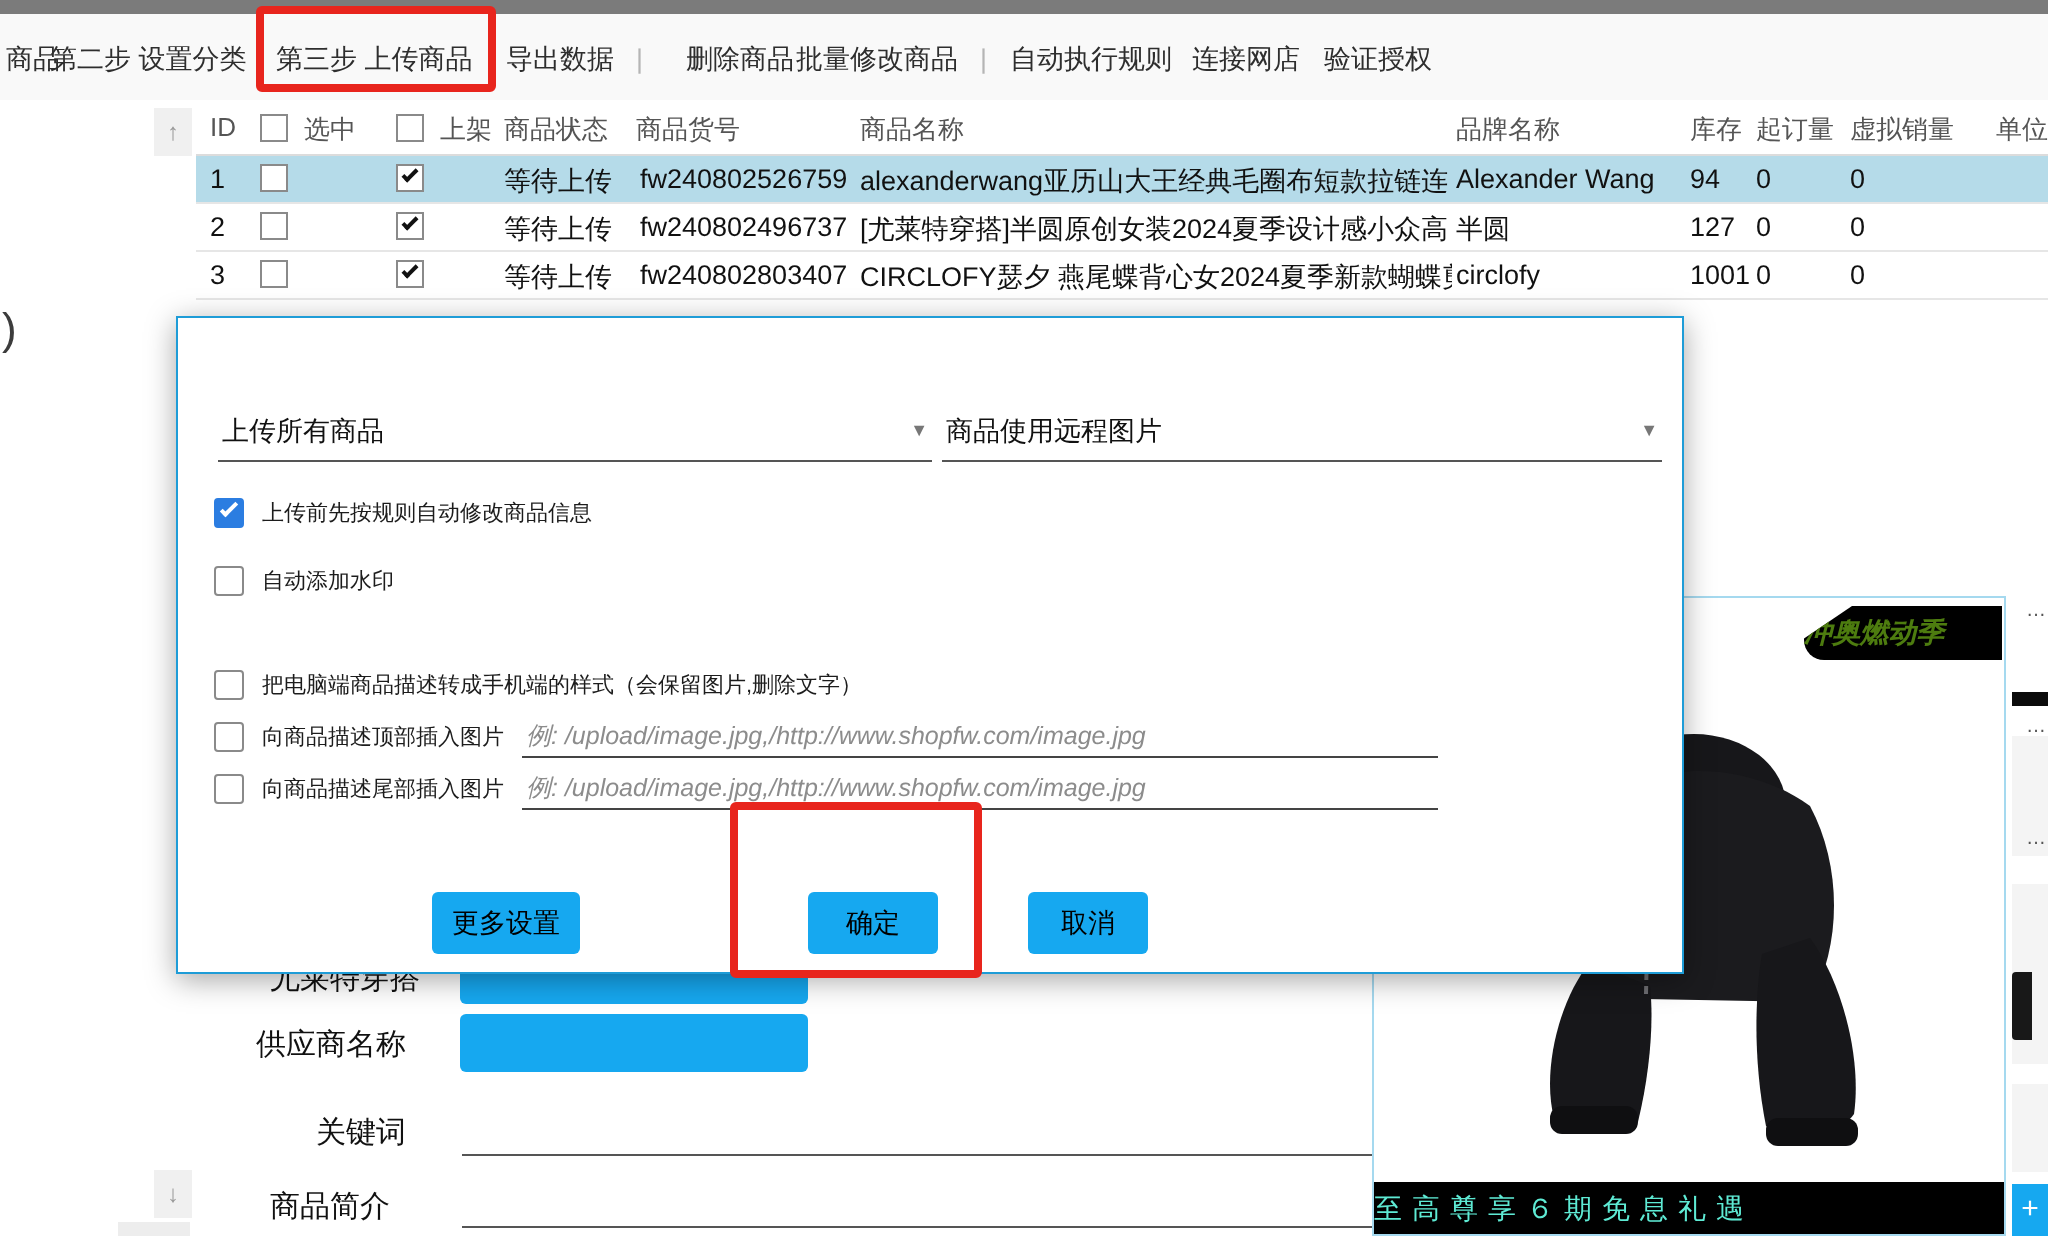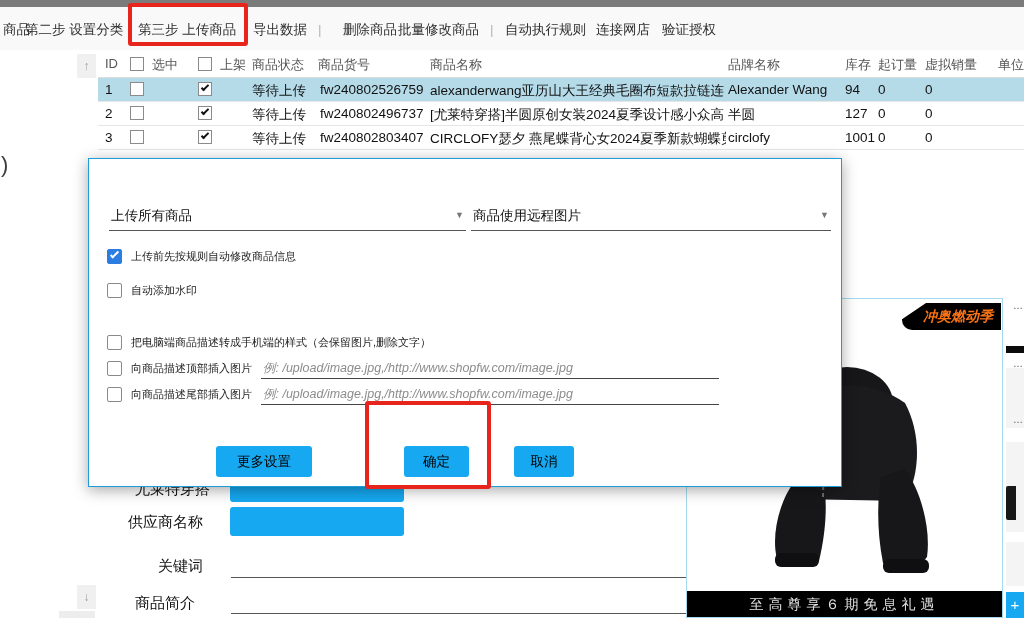--- a/index.html
+++ b/index.html
@@ -33,25 +33,25 @@
   .paren { position:absolute; left:1px; top:152px; font-size:22px; color:#3c3c3c; }
 
   
   .bg-form { position:absolute; left:0; top:0; }
   .f-label { position:absolute; font-size:15px; color:#111; white-space:nowrap; }
   .f-box { position:absolute; left:230px; width:174px; height:29px; background:#16a8f0; border-radius:3px; }
   .f-line { position:absolute; left:231px; width:487px; border-bottom:1px solid #555; }
 
   
   .preview { position:absolute; left:686px; top:298px; width:317px; height:320px; background:#fff; border:1px solid #a5d9ef; }
-  .badge { position:absolute; right:1px; top:4px; width:99px; height:27px; background:#000; color:#f97316;
-           font-size:14px; font-weight:bold; font-style:italic; line-height:27px; text-align:right; padding-right:8px;
+  .badge { position:absolute; right:1px; top:4px; width:99px; height:27px; background:#000; color:#4d7c0f;
+           font-size:14px; font-weight:bold; font-style:italic; line-height:27px; text-align:left; padding-right:8px;
            clip-path:polygon(24px 0, 100% 0, 100% 100%, 0 100%, 0 60%); border-bottom-left-radius:10px; }
-  .banner { position:absolute; left:0; bottom:0; width:100%; height:26px; background:#000; color:#e5e5e5;
-            font-size:14px; letter-spacing:5px; text-align:center; line-height:26px; }
+  .banner { position:absolute; left:0; bottom:0; width:100%; height:26px; background:#000; color:#5eead4;
+            font-size:14px; letter-spacing:5px; text-align:left; line-height:26px; }
   .hoodie { position:absolute; left:42px; top:62px; }
 
   
   .thumb-strip { position:absolute; left:1006px; top:296px; width:18px; height:322px; }
   .dots { position:absolute; left:7px; font-size:10px; color:#555; letter-spacing:1px; }
   .tn-black { position:absolute; left:0; top:50px; width:18px; height:7px; background:#0b0b0b; }
   .tn-box { position:absolute; left:0; width:18px; background:#f4f4f4; }
   .tn-part { position:absolute; left:0; width:10px; background:#181818; border-radius:2px 0 0 2px; }
   .add-btn { position:absolute; left:0; top:296px; width:18px; height:26px; background:#16a8f0; color:#fff;
              font-size:15px; text-align:center; line-height:26px; }
@@ -234,21 +234,21 @@
     <div class="ph-input" style="left:172px; top:200px; width:458px">
       <span class="ph">例: /upload/image.jpg,/http://www.shopfw.com/image.jpg</span>
     </div>
 
     <span class="dlg-cb" style="left:18px; top:228px"></span>
     <span class="dlg-lbl" style="left:42px; top:228px">向商品描述尾部插入图片</span>
     <div class="ph-input" style="left:172px; top:226px; width:458px">
       <span class="ph">例: /upload/image.jpg,/http://www.shopfw.com/image.jpg</span>
     </div>
 
-    <button class="dlg-btn" style="left:127px; width:96px">更多设置</button>
+    <button class="dlg-btn" style="left:127px; width:74px">更多设置</button>
     <button class="dlg-btn" style="left:315px; width:65px">确定</button>
     <button class="dlg-btn" style="left:425px; width:60px">取消</button>
   </div>
 
   <div class="red-box" id="red1"></div>
   <div class="red-box" id="red2"></div>
 
 </div>
 
 </body></html>

